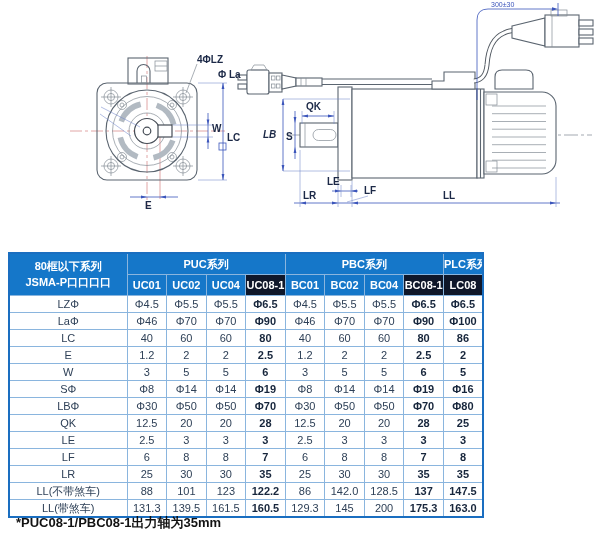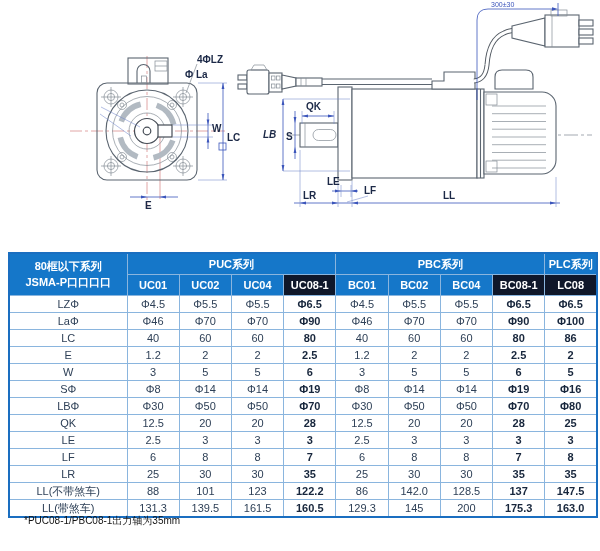--- a/index.html
+++ b/index.html
@@ -16,30 +16,30 @@
   .ob{stroke:#454c55;stroke-width:1.2;fill:#fff}
   .slotring{stroke:#b2bac2;stroke-width:5.5;fill:none}
   .cl{stroke:#d98f8f;stroke-width:0.8}
   .cld{stroke:#7b8490;stroke-width:0.7}
   .dim{stroke:#3b55bb;stroke-width:0.8;fill:none}
   .dimthin{stroke:#7487cc;stroke-width:0.55;fill:none}
   .dimf{fill:#3b55bb;stroke:none}
   .cable5{stroke:#555c64;stroke-width:5;fill:none}
   .cable3{stroke:#fff;stroke-width:3;fill:none}
   
-  table.spec{position:absolute;left:8px;top:252px;width:590px;border-collapse:collapse;
+  table.spec{position:absolute;left:8px;top:252px;width:476px;border-collapse:collapse;
              table-layout:fixed;font-size:11px;border:2px solid #1a6ec0;}
   table.spec th,table.spec td{border:1px solid #8ab5de;text-align:center;padding:0;
              height:16px;color:#2e4057;font-weight:normal;overflow:hidden;white-space:nowrap;}
   table.spec thead th{background:#1577c9;color:#fff;font-weight:bold;height:20px;}
   table.spec thead th.hl-head{background:#0f172a;}
   table.spec td.hl{font-weight:bold;color:#17263c;}
   table.spec .corner div{line-height:1.45;}
-  .notes{position:absolute;left:16px;top:514px;font-size:10px;font-weight:normal;
-         color:#121212;line-height:1.4;margin-left:8px;}
+  .notes{position:absolute;left:16px;top:514px;font-size:13px;font-weight:bold;
+         color:#121212;line-height:1.4;}
 </style>
 </head>
 <body>
 
 <div class="page">
 
   <div class="drawings">
     <svg width="600" height="250" viewBox="0 0 600 250">
 
       <g>
@@ -192,21 +192,21 @@
         <line x1="556" y1="177" x2="556" y2="207" class="dimthin"></line>
         <polygon points="306,201.6 306,204.4 300,203" class="dimf"></polygon>
         <polygon points="332,201.6 332,204.4 338,203" class="dimf"></polygon>
         <polygon points="358,201.6 358,204.4 352,203" class="dimf"></polygon>
         <polygon points="550,201.6 550,204.4 556,203" class="dimf"></polygon>
         <line x1="368" y1="196" x2="347" y2="202" class="dimthin"></line>
       </g>
     </svg>
 
     <span class="dlabel" style="left:197px;top:55px;">4ΦLZ</span>
-    <span class="dlabel" style="left:185px;top:70px;">Φ La</span>
+    <span class="dlabel" style="left:218px;top:70px;">Φ La</span>
     <span class="dlabel" style="left:212px;top:124px;">W</span>
     <span class="dlabel" style="left:227px;top:133px;">LC</span>
     <span class="dlabel" style="left:145px;top:201px;">E</span>
     <span class="dlabel" style="left:306px;top:102px;">QK</span>
     <span class="dlabel" style="left:263px;top:130px;font-style:italic;">LB</span>
     <span class="dlabel" style="left:286px;top:132px;">S</span>
     <span class="dlabel" style="left:327px;top:177px;">LE</span>
     <span class="dlabel" style="left:303px;top:191px;">LR</span>
     <span class="dlabel" style="left:364px;top:186px;">LF</span>
     <span class="dlabel" style="left:443px;top:191px;">LL</span>

